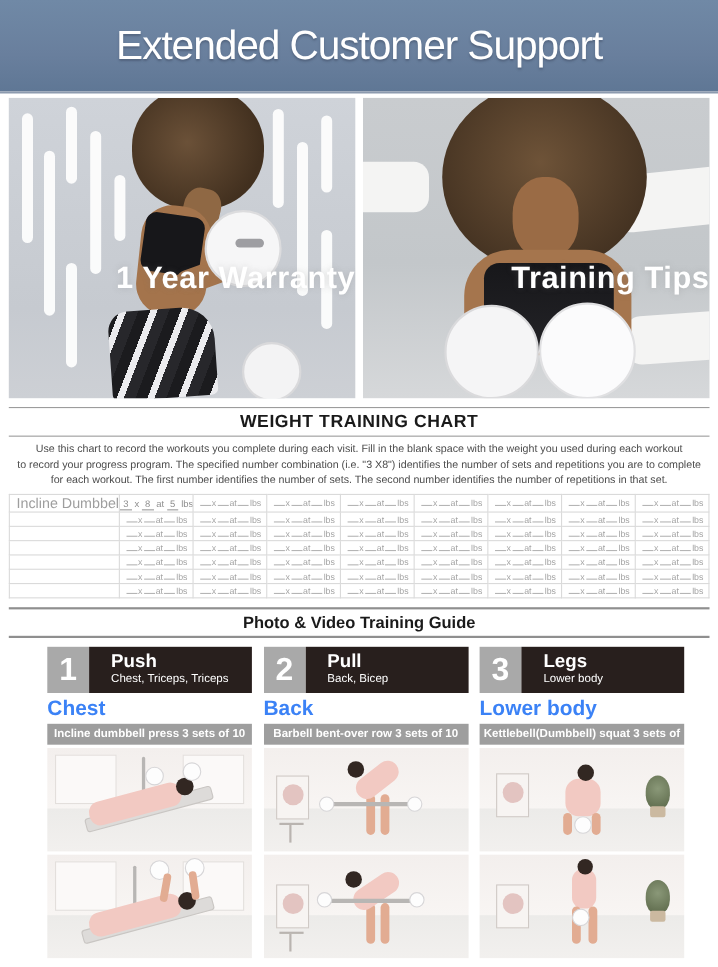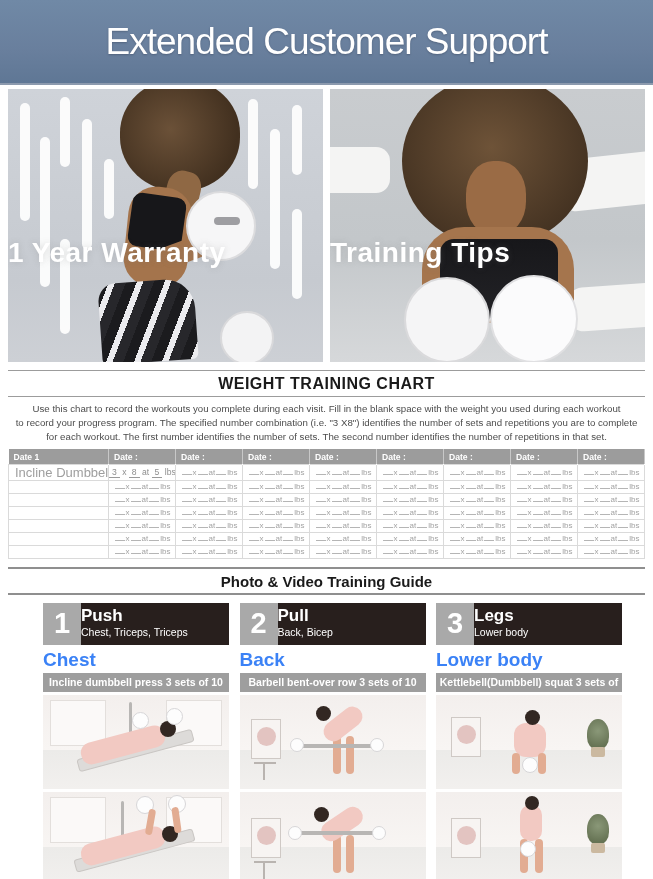--- a/index.html
+++ b/index.html
@@ -11,21 +11,21 @@
   .banner { height:85px; background:linear-gradient(180deg,#7089a6 0%, #697f9d 60%, #5f7795 100%); border-bottom:2px solid #8c9aae; display:flex; align-items:center; justify-content:center; }
   .banner h1 { color:#fff; font-size:37px; font-weight:normal; letter-spacing:-1px; text-shadow:0 1px 2px rgba(40,50,70,.35); }
 
   
   .hero { display:flex; gap:7px; margin:4px 8px 0; height:273px; }
   .photo { position:relative; flex:1; overflow:hidden; }
   .photo.left  { background:linear-gradient(180deg,#cfd3d9 0%, #c6cad0 70%, #cdd0d5 100%); }
   .photo.right { background:linear-gradient(180deg,#c9cccf 0%, #c3c7ca 55%, #d6d8da 100%); }
   .bar { position:absolute; width:10px; background:#fdfdfd; border-radius:6px; opacity:.95; }
   .panel { position:absolute; background:#f4f4f3; border-radius:14px; }
-  .caption { position:absolute; left:0; right:0; top:148px; text-align:left; color:#fff; font-size:28px; font-weight:600; letter-spacing:.5px; z-index:5; text-shadow:0 0 6px rgba(120,120,120,.25); }
+  .caption { position:absolute; left:0; right:0; top:148px; text-align:right; color:#fff; font-size:28px; font-weight:600; letter-spacing:.5px; z-index:5; text-shadow:0 0 6px rgba(120,120,120,.25); }
   .shape { position:absolute; }
 
   
   .rule  { height:1px; background:#9c9c9c; margin:0 8px; }
   .rule.mt { margin-top:8px; }
   .thick { height:2px; background:#8f8f8f; margin:0 8px; }
   .chart-title { text-align:center; font-size:16px; font-weight:bold; letter-spacing:.5px; color:#1a1a1a; margin:4px 0 3px; }
   .guide-title { text-align:center; font-size:15px; font-weight:600; color:#1a1a1a; margin:4px 0 3px; }
 
   
@@ -38,21 +38,21 @@
   table.chart td.entry { text-align:center; }
   table.chart td.label { padding-left:6px; font-size:13px; color:#9e9e9e; }
   .bl { display:inline-block; width:10px; height:7px; border-bottom:1px solid #b5b5b5; margin:0 1px; }
   .nm { border-bottom:1px solid #9a9a9a; padding:0 3px; color:#8e8e8e; }
   td.entry.ex { color:#8e8e8e; font-size:8.6px; }
 
   
   .guide { display:grid; grid-template-columns:186px 186px 186px; justify-content:space-between; padding:0 31px 0 43px; margin-top:8px; }
   .badge { display:flex; height:42px; }
   .badge-num { width:38px; background:#a9a9a9; color:#fff; font-size:29px; font-weight:bold; display:flex; align-items:center; justify-content:center; }
-  .badge-body { flex:1; background:#281f1d; color:#fff; padding:3px 0 0; }
+  .badge-body { flex:1; background:#281f1d; color:#fff; padding:3px 20px 0; }
   .badge-title { font-size:17px; font-weight:bold; line-height:20px; }
   .badge-sub { font-size:10.5px; line-height:12px; }
   .col-heading { font-size:19px; font-weight:bold; color:#3b82f6; margin:4px 0 2px; }
   .ex-banner { background:#9e9e9e; color:#fff; font-size:10.5px; font-weight:600; text-align:center; height:19px; line-height:19px; }
   .shots { margin-top:3px; display:flex; flex-direction:column; gap:3px; }
 
   
   .scene { position:relative; height:94px; overflow:hidden; background:linear-gradient(180deg,#f3efed 0%, #f8f5f3 58%, #ecebe9 59%, #f2f0ee 100%); }
   .scene .win { position:absolute; top:6%; width:30%; height:48%; background:#fbf9f8; border:1px solid #e3dfdc; }
   .scene .art { position:absolute; width:30px; height:40px; background:#f7f4f2; border:1px solid #cfc9c5; }
@@ -141,31 +141,20 @@
         <col>
         <col>
         <col>
         <col>
         <col>
         <col>
         <col>
       </colgroup>
       <tbody>
         <tr>
-          <th>Date 1</th>
-          <th>Date :</th>
-          <th>Date :</th>
-          <th>Date :</th>
-          <th>Date :</th>
-          <th>Date :</th>
-          <th>Date :</th>
-          <th>Date :</th>
-          <th>Date :</th>
-        </tr>
-        <tr>
           <td class="label">Incline Dumbbell Press</td>
           <td class="entry ex"><span class="nm">3</span> x <span class="nm">8</span> at <span class="nm">5</span> lbs</td>
           <td class="entry"><span class="bl"></span>x<span class="bl"></span>at<span class="bl"></span>lbs</td>
           <td class="entry"><span class="bl"></span>x<span class="bl"></span>at<span class="bl"></span>lbs</td>
           <td class="entry"><span class="bl"></span>x<span class="bl"></span>at<span class="bl"></span>lbs</td>
           <td class="entry"><span class="bl"></span>x<span class="bl"></span>at<span class="bl"></span>lbs</td>
           <td class="entry"><span class="bl"></span>x<span class="bl"></span>at<span class="bl"></span>lbs</td>
           <td class="entry"><span class="bl"></span>x<span class="bl"></span>at<span class="bl"></span>lbs</td>
           <td class="entry"><span class="bl"></span>x<span class="bl"></span>at<span class="bl"></span>lbs</td>
         </tr>

